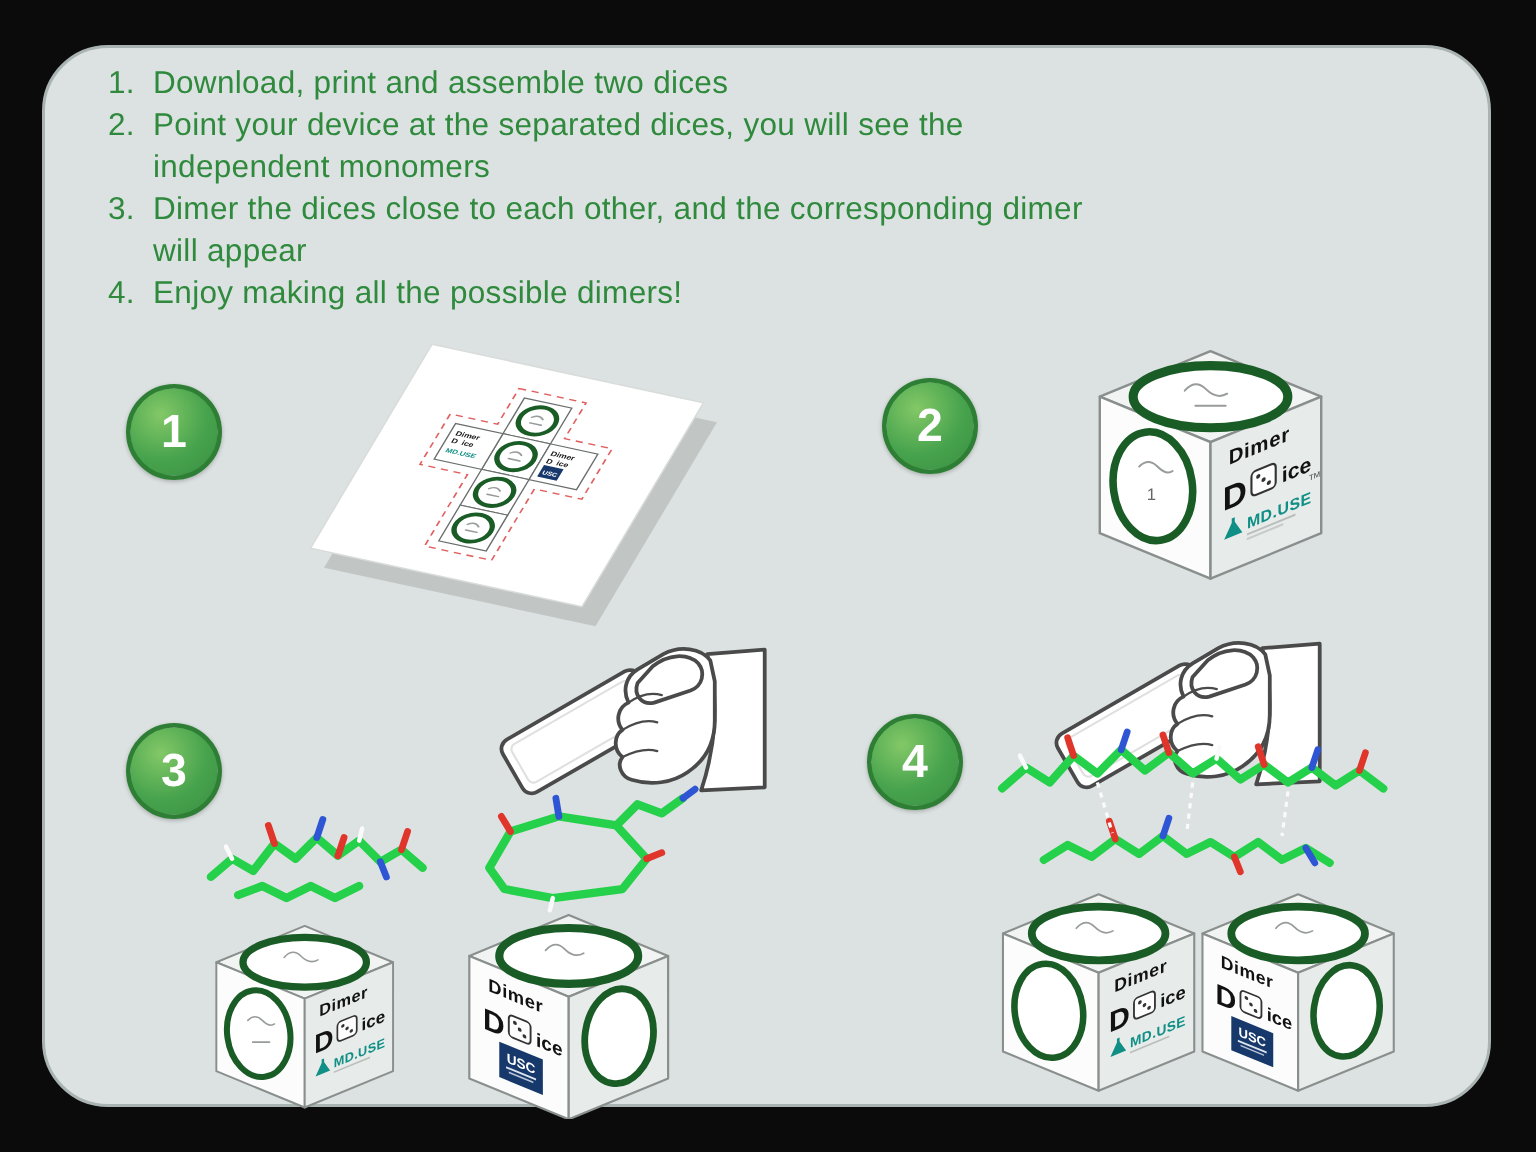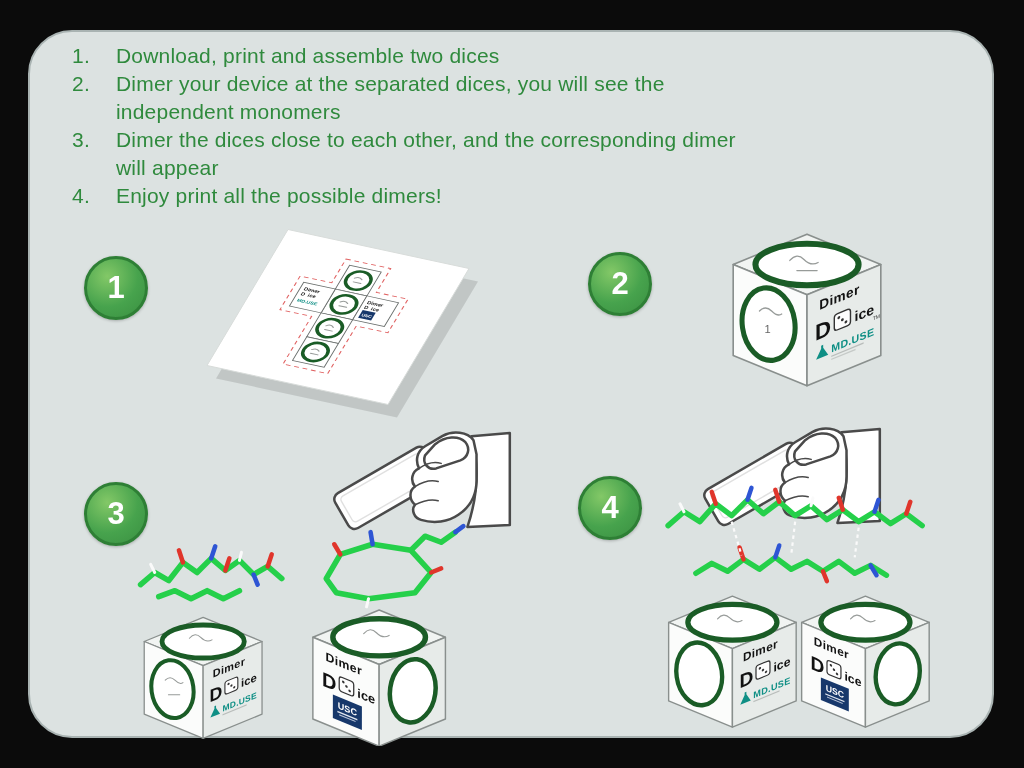--- a/index.html
+++ b/index.html
@@ -6,21 +6,21 @@
   #canvas{position:relative;width:1024px;height:768px;background:#0b0b0b;
           font-family:"Liberation Sans",sans-serif;overflow:hidden;}
   .panel{position:absolute;left:28px;top:30px;width:962px;height:704px;
          background:#dce2e1;border:2px solid #a9b3b2;border-radius:44px;}
   
   .instructions{position:absolute;left:72px;top:42px;width:700px;margin:0;padding:0;
                 list-style:none;color:#2f8a3d;font-size:21px;line-height:1.33;
                 font-weight:500;letter-spacing:.2px;}
   .instructions li{display:flex;}
   .instructions .num{flex:0 0 30px;white-space:pre;}
-  .instructions .txt{flex:0 1 auto;max-width:630px;margin-left:14px;}
+  .instructions .txt{flex:0 1 auto;max-width:630px;}
   
   .badge{position:absolute;width:58px;height:58px;border-radius:50%;
          background:radial-gradient(circle at 35% 30%, #83c867, #47a34d 55%, #3a8f41);
          border:3px solid #2e7f35;display:flex;align-items:center;justify-content:center;
          box-shadow:0 1px 3px rgba(0,0,0,.25);}
   .badge span{color:#fff;font-size:31px;font-weight:bold;}
   .art{position:absolute;}
   
   svg text{font-family:"Liberation Sans",sans-serif;}
   .face-top{fill:#f1f4f2;stroke:#898f8d;stroke-width:1.6;stroke-linejoin:round;}
@@ -54,29 +54,29 @@
 <div id="canvas">
   <div class="panel"></div>
 
   <ol class="instructions">
     <li>
       <span class="num">1.</span>
       <span class="txt">Download, print and assemble two dices</span>
     </li>
     <li>
       <span class="num">2.</span>
-      <span class="txt">Dimer your device at the separated dices, you will see the independent monomers</span>
+      <span class="txt">Point your device at the separated dices, you will see the independent monomers</span>
     </li>
     <li>
       <span class="num">3.</span>
       <span class="txt">Dimer the dices close to each other, and the corresponding dimer will appear</span>
     </li>
     <li>
       <span class="num">4.</span>
-      <span class="txt">Enjoy print all the possible dimers!</span>
+      <span class="txt">Enjoy making all the possible dimers!</span>
     </li>
   </ol>
 
   <div class="badge" style="left:84px;top:256px">
     <span>1</span>
   </div>
   <div class="badge" style="left:588px;top:252px">
     <span>2</span>
   </div>
   <div class="badge" style="left:84px;top:482px">

